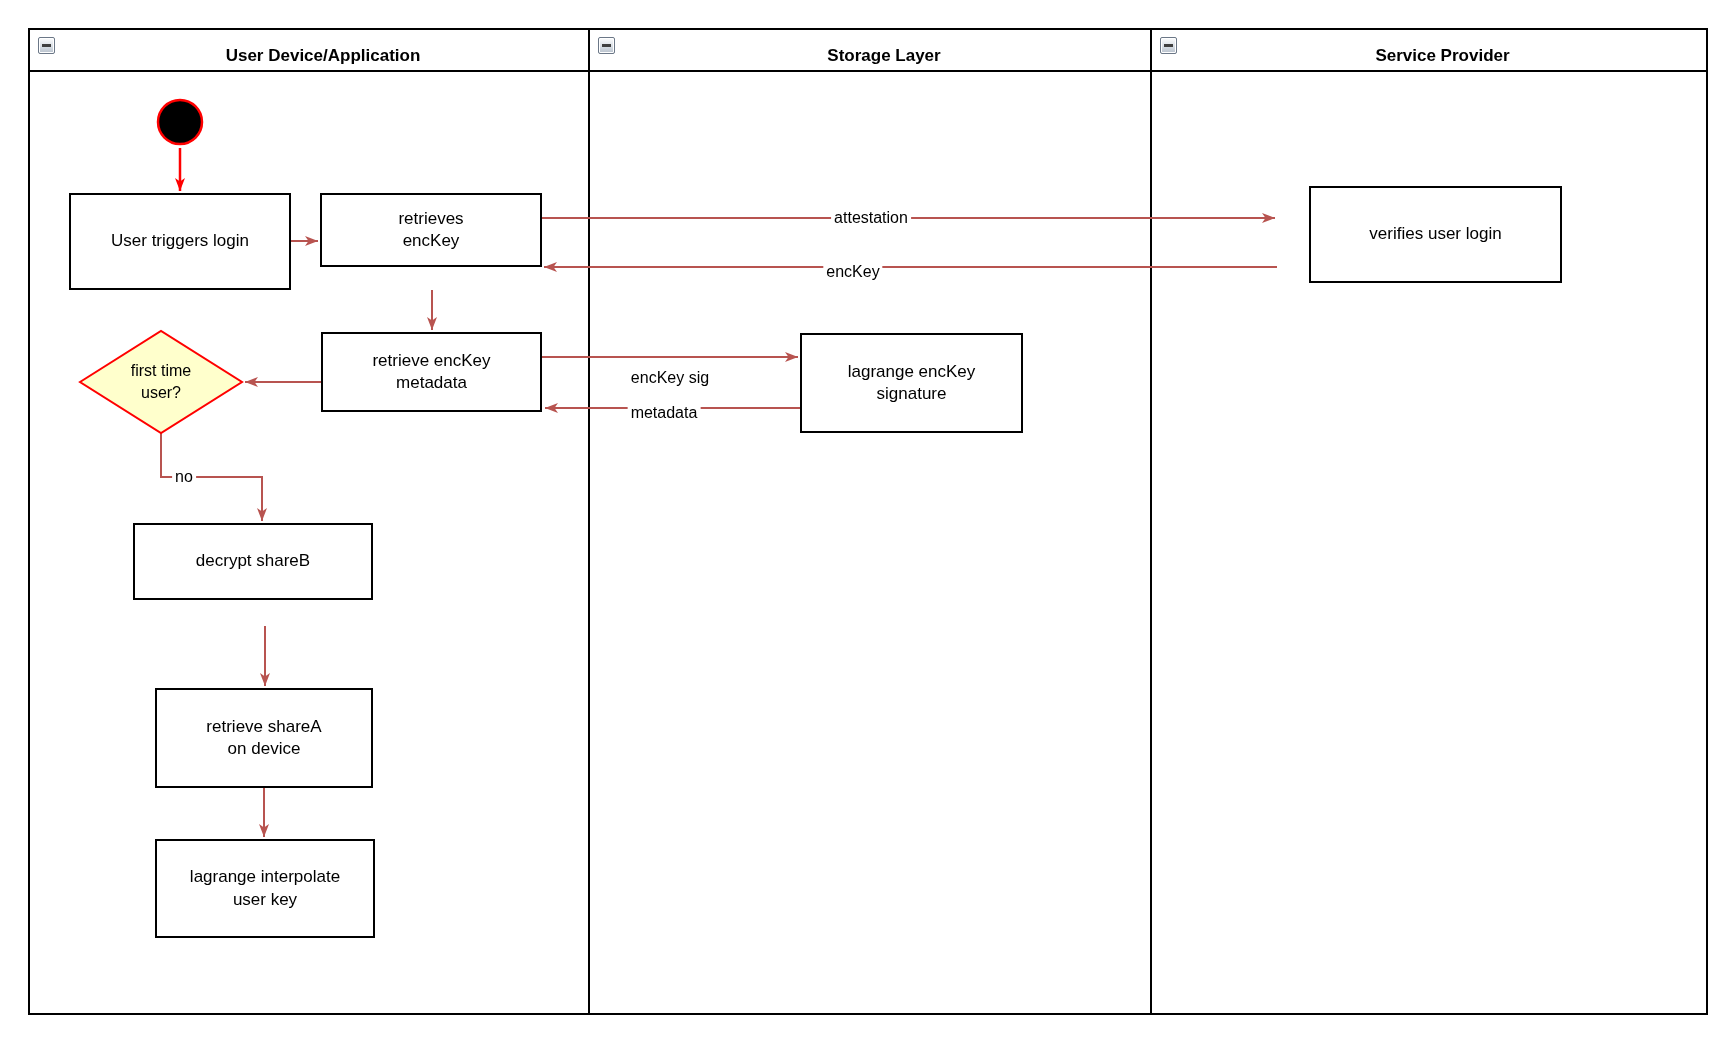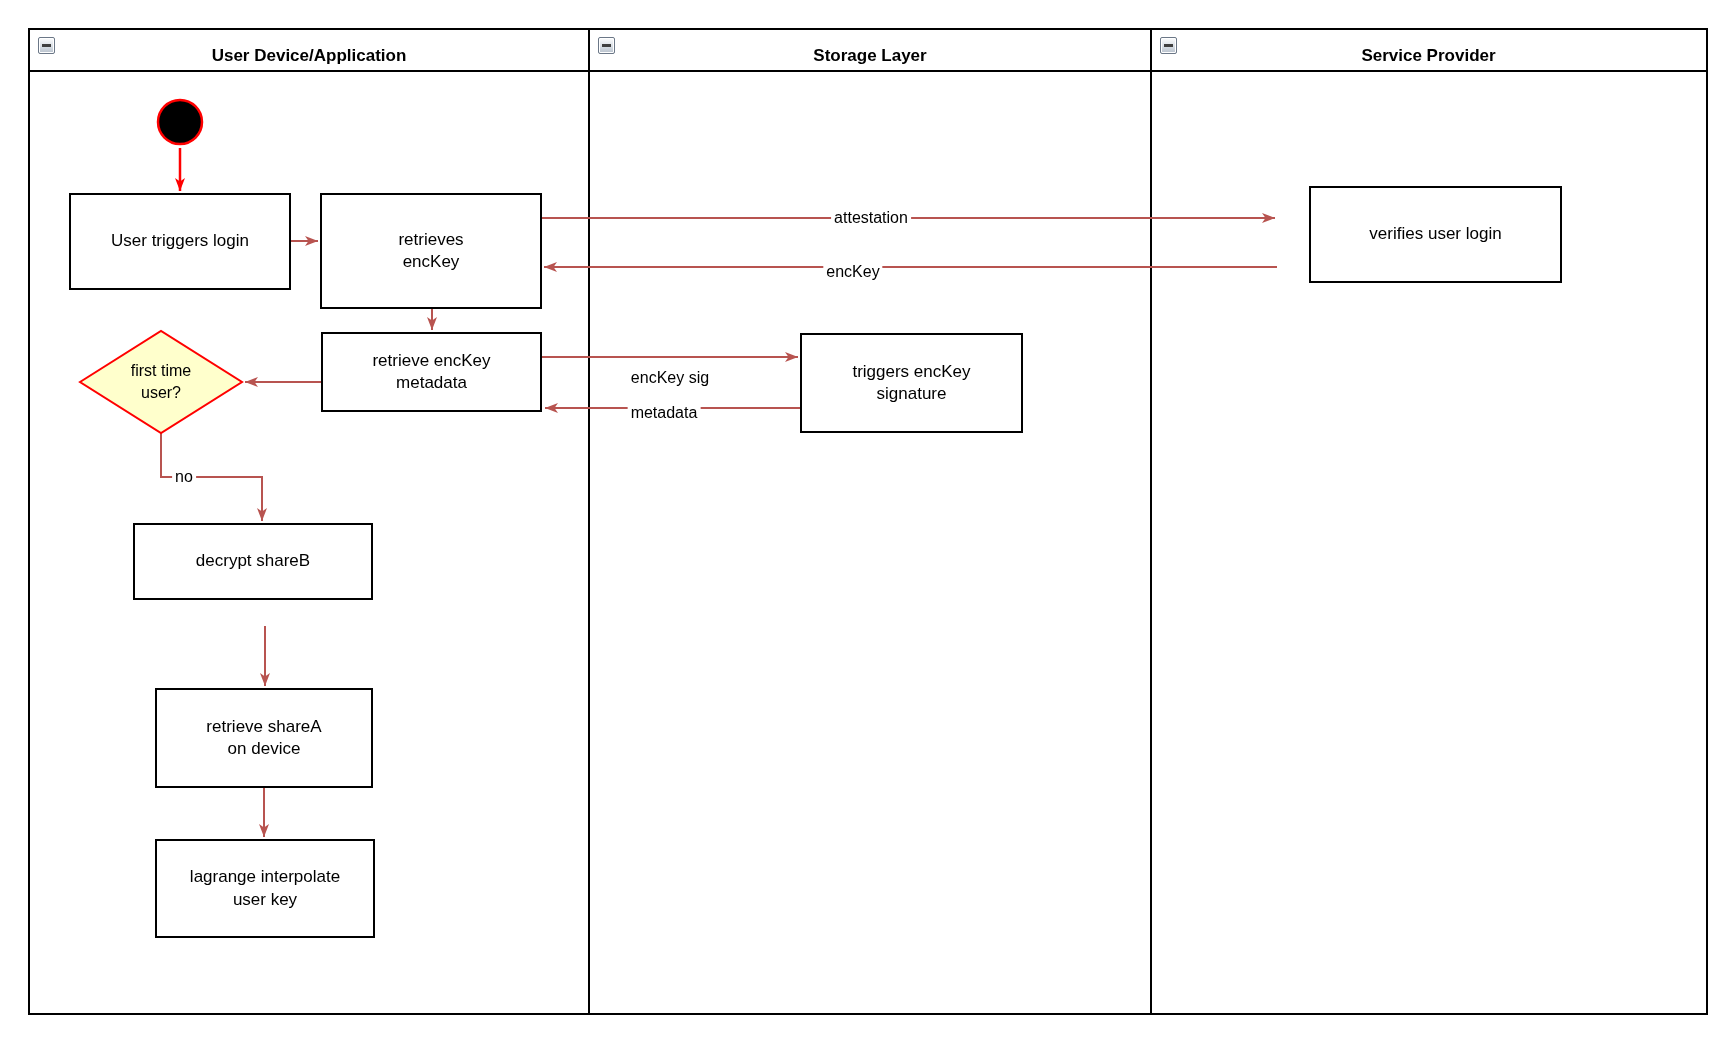--- a/index.html
+++ b/index.html
@@ -23,21 +23,21 @@
   .frame{
     position:absolute;left:28px;top:28px;width:1680px;height:987px;
     border:2px solid var(--shape-stroke);box-sizing:border-box;
     background:var(--canvas-bg);
   }
   .vline{position:absolute;width:2px;background:var(--shape-stroke);}
   .hline{position:absolute;height:2px;background:var(--shape-stroke);}
   .lane-header{
     position:absolute;top:30px;height:52px;
     display:flex;align-items:center;justify-content:center;
-    font-weight:bold;font-size:17px;
+    font-weight:bold;font-size:17px;padding-left:14px;
   }
   .collapse-btn{
     position:absolute;left:8px;top:7px;width:15px;height:15px;
     border:1px solid #6b7787;border-radius:2px;
     background:linear-gradient(180deg,#fdfdfd 0%,#dfe4ea 45%,#b9c2cd 100%);
     box-shadow:inset 0 0 0 1px #ffffff;
     display:flex;align-items:center;justify-content:center;
     cursor:pointer;
   }
   .minus-bar{width:9px;height:3px;background:#3f3f3f;}
@@ -116,29 +116,29 @@
     <path class="flow" d="M321,382 L245,382" marker-end="url(#ah-flow)"></path>
     <path class="flow" d="M161,433 L161,477 L262,477 L262,521" marker-end="url(#ah-flow)"></path>
     <path class="flow" d="M265,626 L265,686" marker-end="url(#ah-flow)"></path>
     <path class="flow" d="M264,788 L264,837" marker-end="url(#ah-flow)"></path>
 
     <polygon points="80,382 161,331 242,382 161,433" fill="var(--diamond-fill)" stroke="var(--diamond-stroke)" stroke-width="2"></polygon>
   </svg>
 
   <div class="node" style="left:69px;top:193px;width:222px;height:97px;">User triggers login</div>
 
-  <div class="node" style="left:320px;top:193px;width:222px;height:116px;">retrieves
+  <div class="node" style="left:320px;top:193px;width:222px;height:74px;">retrieves
 encKey</div>
 
   <div class="node" style="left:1277px;top:186px;width:253px;height:97px;margin-left:32px;">verifies user login</div>
 
   <div class="node" style="left:321px;top:332px;width:221px;height:80px;">retrieve encKey
 metadata</div>
 
-  <div class="node" style="left:800px;top:333px;width:223px;height:100px;">triggers encKey
+  <div class="node" style="left:800px;top:333px;width:223px;height:100px;">lagrange encKey
 signature</div>
 
   <div class="node" style="left:133px;top:523px;width:240px;height:77px;">decrypt shareB</div>
 
   <div class="node" style="left:155px;top:688px;width:218px;height:100px;">retrieve shareA
 on device</div>
 
   <div class="node" style="left:155px;top:839px;width:220px;height:99px;">lagrange interpolate
 user key</div>
 

